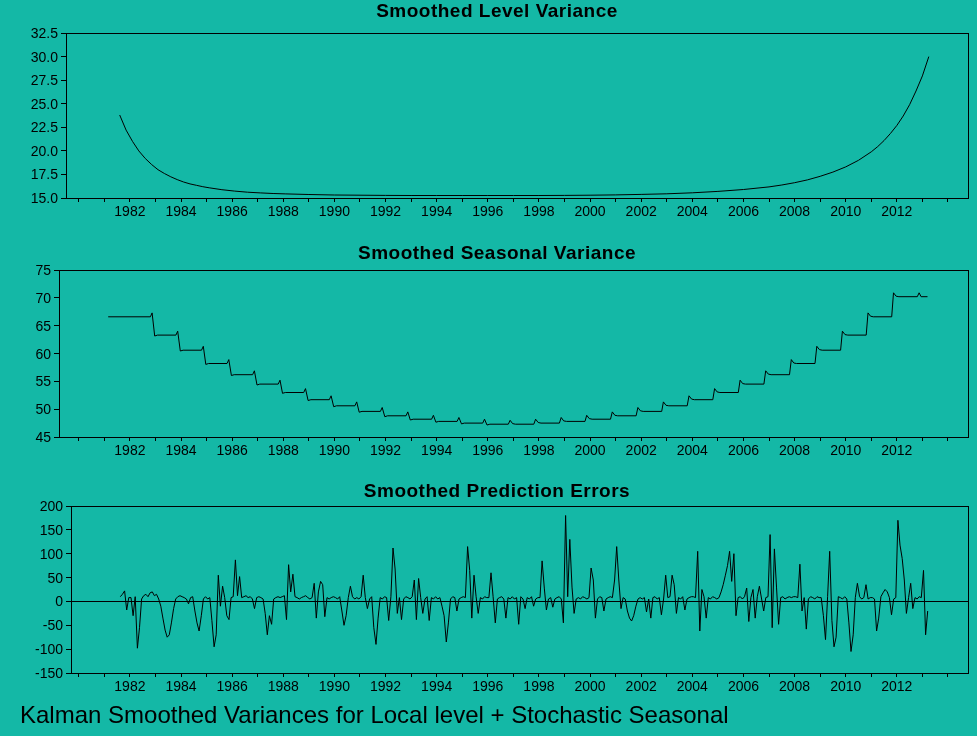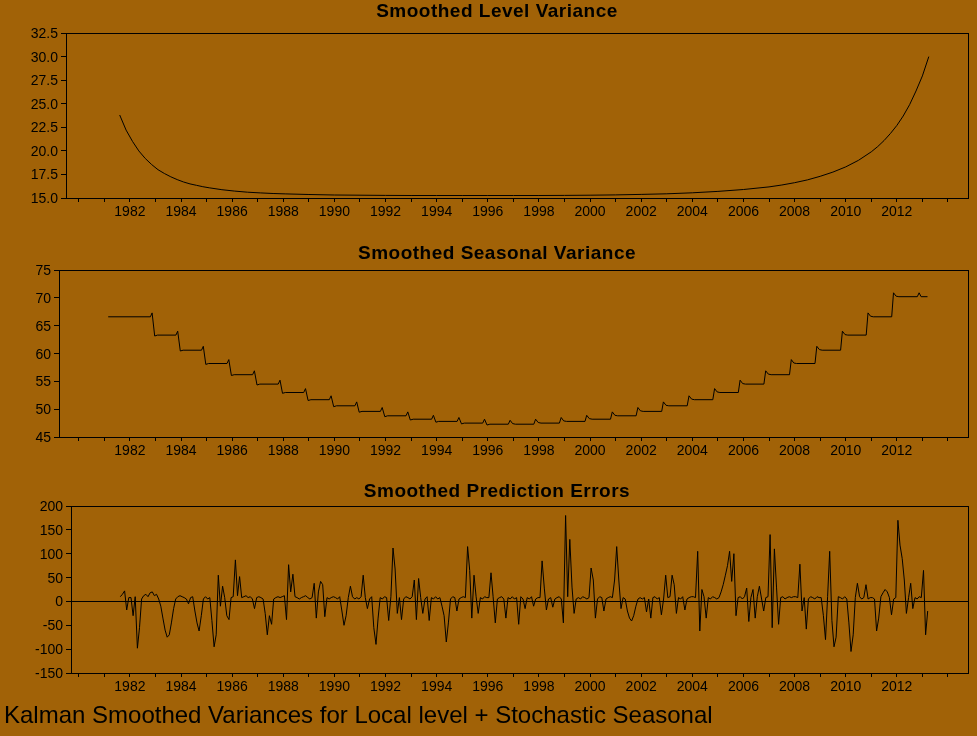--- a/index.html
+++ b/index.html
@@ -1,22 +1,22 @@
 <!DOCTYPE html>
 <html><head>
 <meta charset="utf-8">
 <style>
   html,body{margin:0;padding:0;background:#ffffff;}
-  .page{position:relative;width:977px;height:736px;background:#a16207;overflow:hidden;
+  .page{position:relative;width:977px;height:736px;background:#14b8a6;overflow:hidden;
         font-family:"Liberation Sans", sans-serif;}
   svg{position:absolute;left:0;top:0;}
   svg text{fill:#000000;}
   .ptitle{font-size:19px;font-weight:bold;text-anchor:middle;letter-spacing:0.5px;}
   .tick{font-size:14px;}
-  .caption{position:absolute;left:4px;top:701px;font-size:24px;color:#000000;white-space:nowrap;}
+  .caption{position:absolute;left:20px;top:701px;font-size:24px;color:#000000;white-space:nowrap;}
 </style>
 </head>
 <body>
 
 <div class="page">
   <svg id="fig" width="977" height="700" viewBox="0 0 977 700">
     <text class="ptitle" x="497" y="17">Smoothed Level Variance</text>
     <text class="ptitle" x="497" y="259">Smoothed Seasonal Variance</text>
     <text class="ptitle" x="497" y="497">Smoothed Prediction Errors</text>
   <g>

